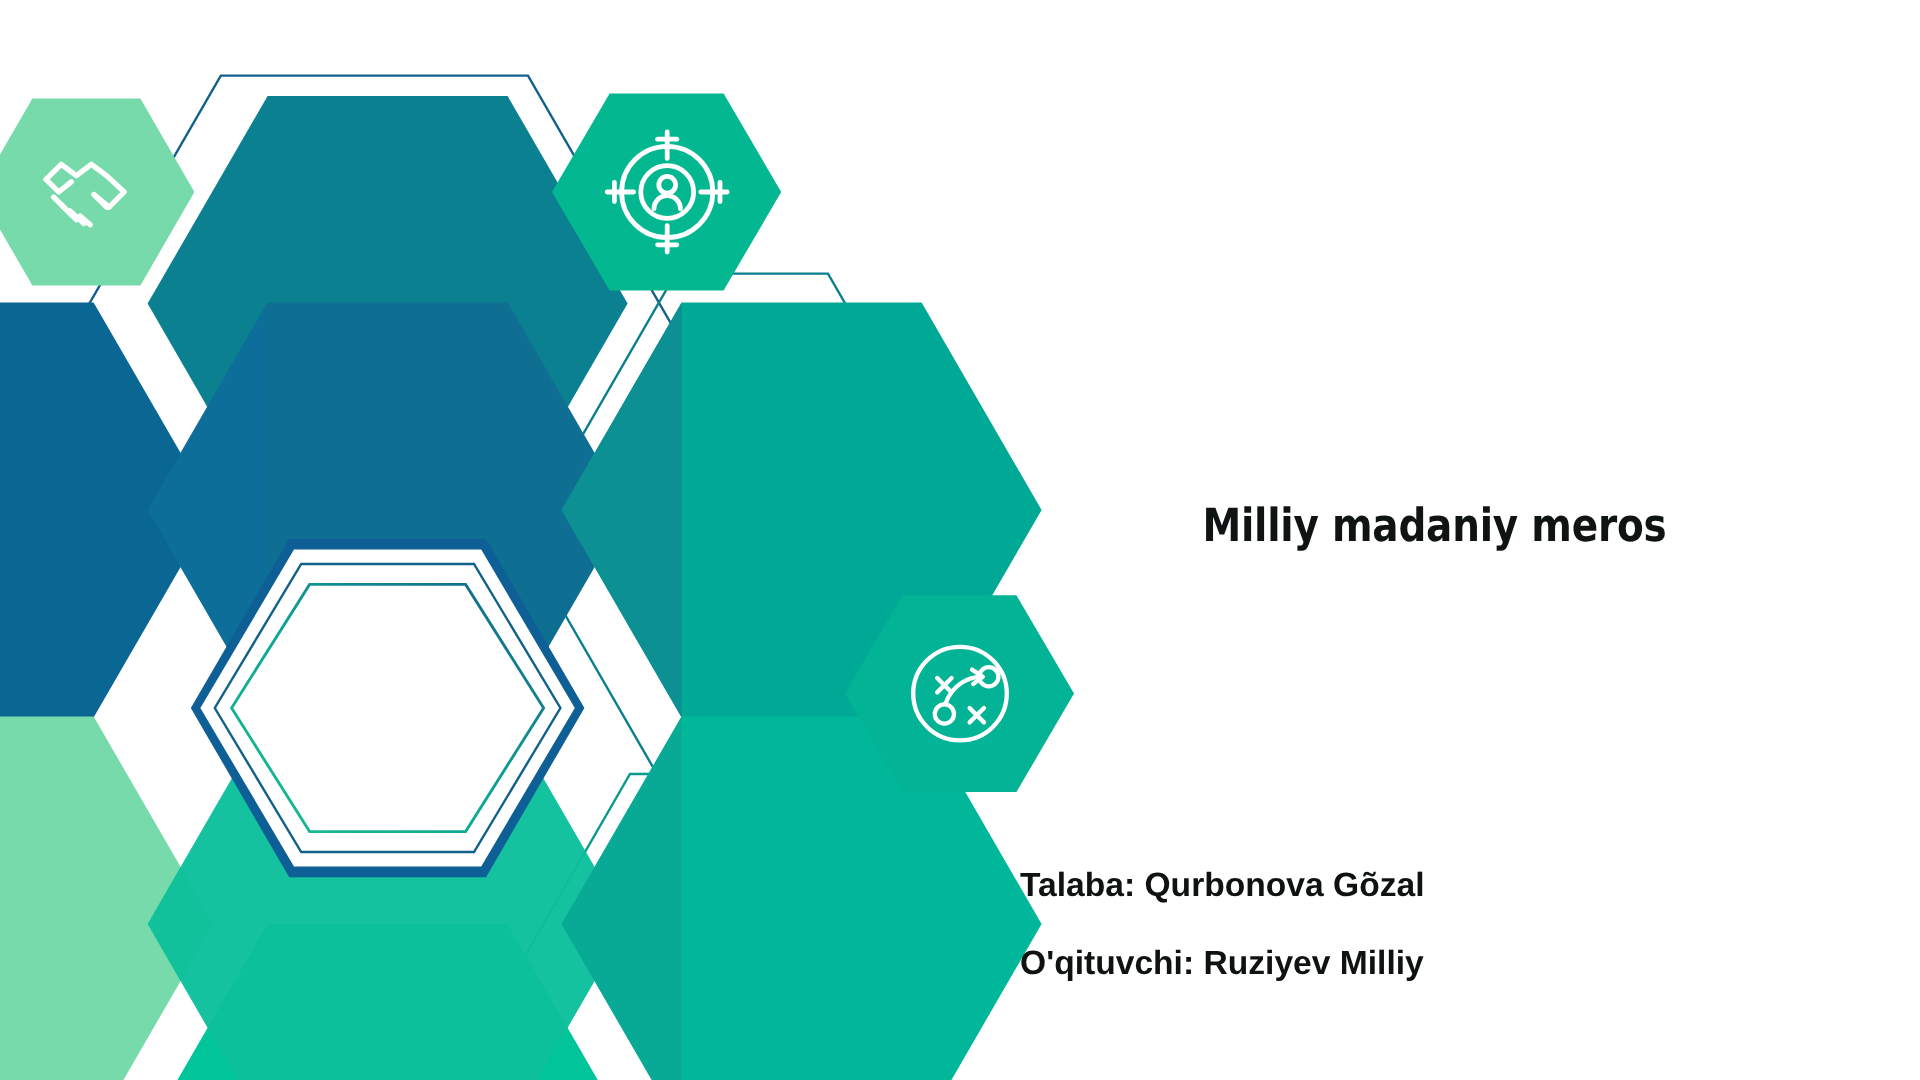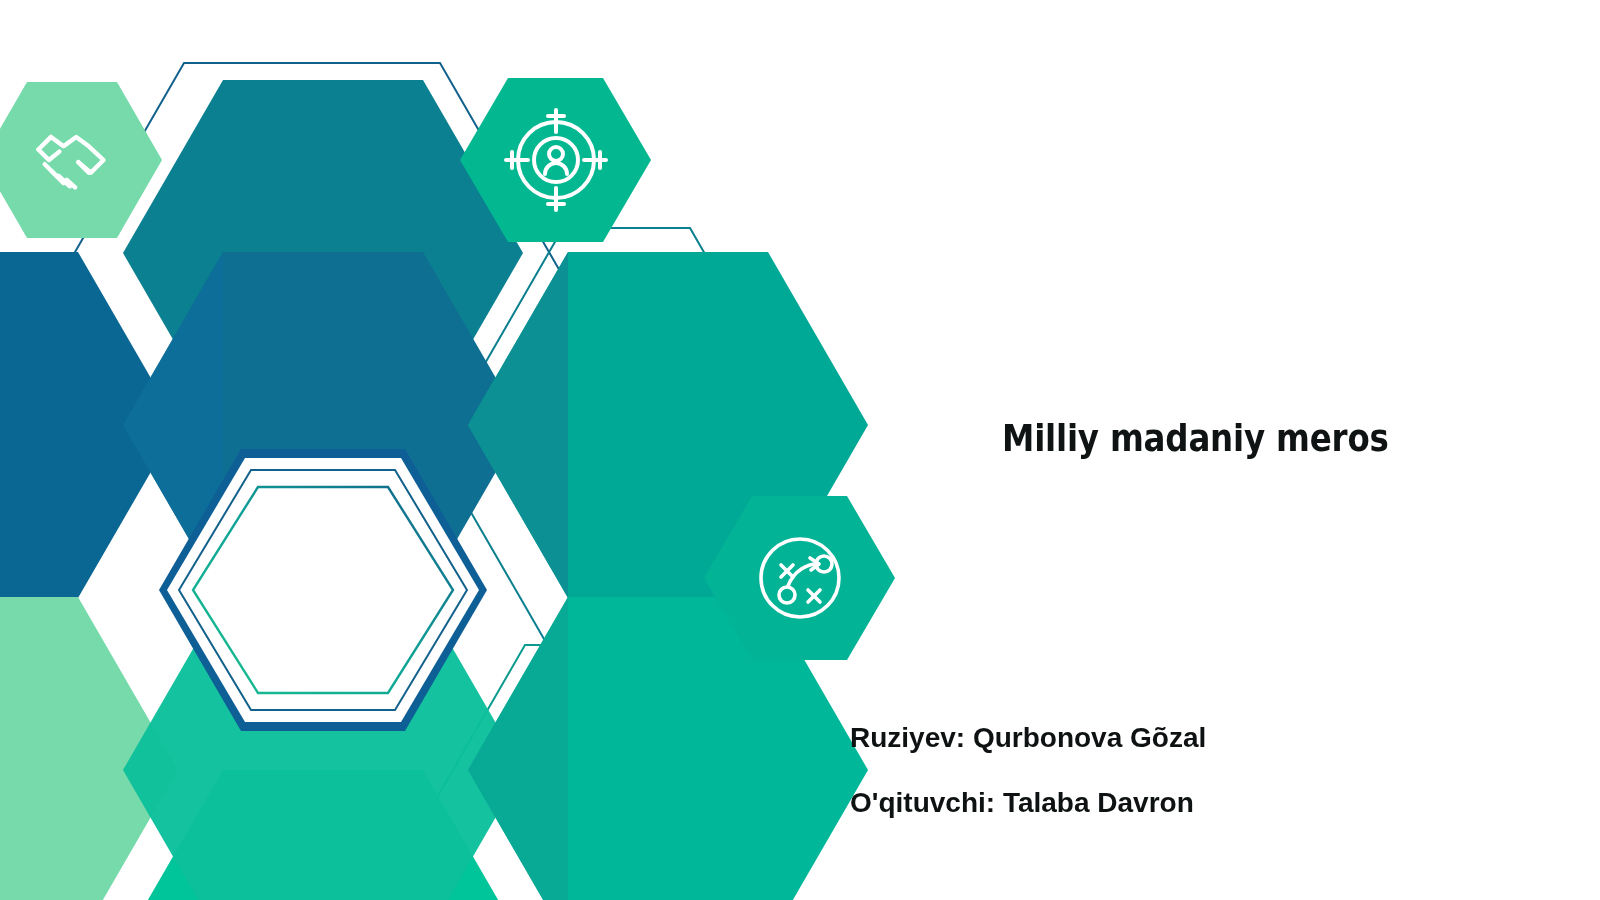--- a/index.html
+++ b/index.html
@@ -163,17 +163,17 @@
           <path d="M-12,8 C-6,-8 8,-14 17,-14"></path>
           <path d="M10,-20 L19,-14 L11,-8"></path>
         </g>
       </g>
 
     </g>
   </svg>
 
   <div class="text-col">
     <div id="slide-title">Milliy madaniy meros</div>
-    <div class="credit" id="credit-student">Ruziyev: Qurbonova Gõzal</div>
-    <div class="credit" id="credit-teacher">O'qituvchi: Talaba Davron</div>
+    <div class="credit" id="credit-student">Talaba: Qurbonova Gõzal</div>
+    <div class="credit" id="credit-teacher">O'qituvchi: Ruziyev Milliy</div>
   </div>
 
 </div>
 
 </body></html>

